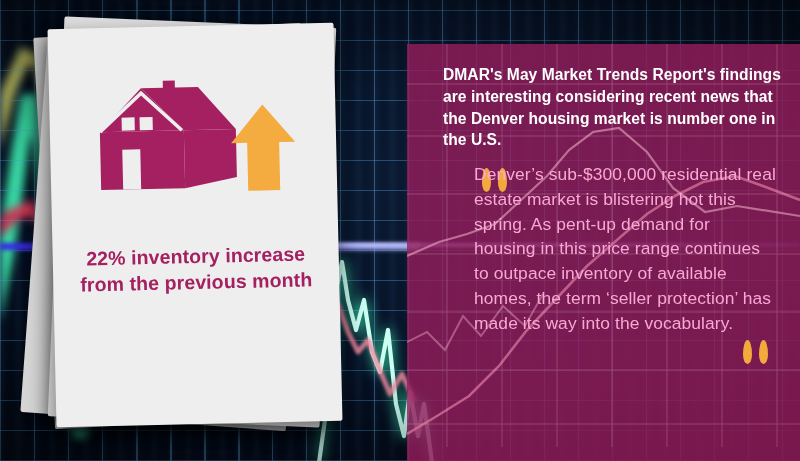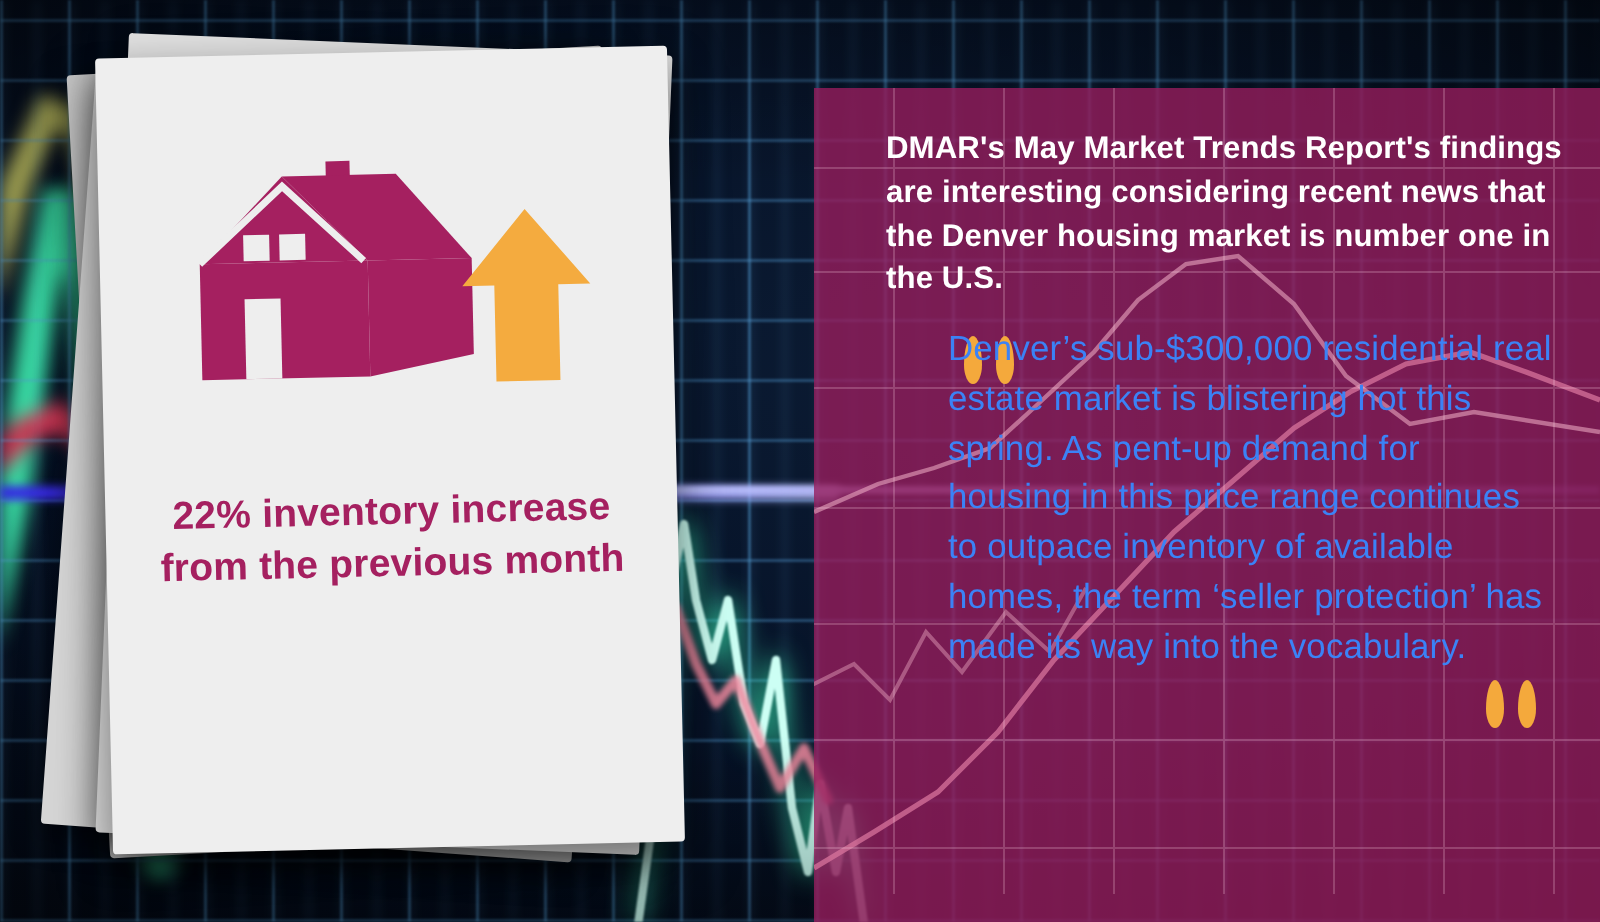--- a/index.html
+++ b/index.html
@@ -54,21 +54,21 @@
     letter-spacing:.1px;}
 
   
   .panel{position:absolute;left:407px;top:44px;width:393px;height:455px;
     background:rgba(150,29,92,.80);overflow:hidden;}
   .panel .ghost{position:absolute;inset:0;}
   .headline{position:absolute;left:36px;top:20px;width:340px;
     color:#ffffff;font-weight:bold;font-size:15.6px;line-height:1.40;
     letter-spacing:.05px;}
   .quote{position:absolute;left:67px;top:118px;width:302px;
-    color:#3b82f6;font-size:17.4px;line-height:1.425;letter-spacing:.1px;}
+    color:#f9a8d4;font-size:17.4px;line-height:1.425;letter-spacing:.1px;}
   .qmark{position:absolute;width:9px;height:24px;border-radius:50% 50% 50% 50%/60% 60% 40% 40%;
     background:#f4a93c;}
   .qopen1{left:75px;top:124px;} .qopen2{left:91px;top:124px;}
   .qclose1{left:336px;top:296px;} .qclose2{left:352px;top:296px;}
   .attrib{position:absolute;left:152px;top:341px;width:235px;
     color:#f2dbe6;font-size:8.4px;line-height:1.45;font-weight:bold;}
 </style>
 </head>
 <body>
 

